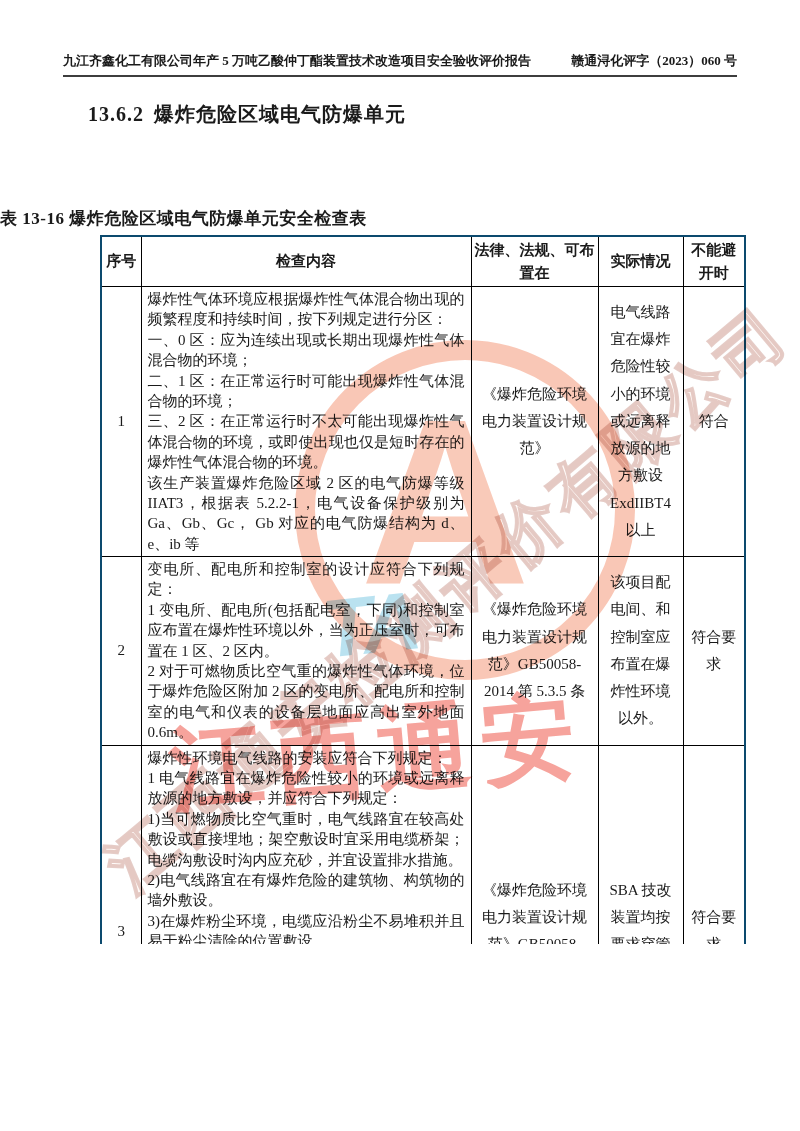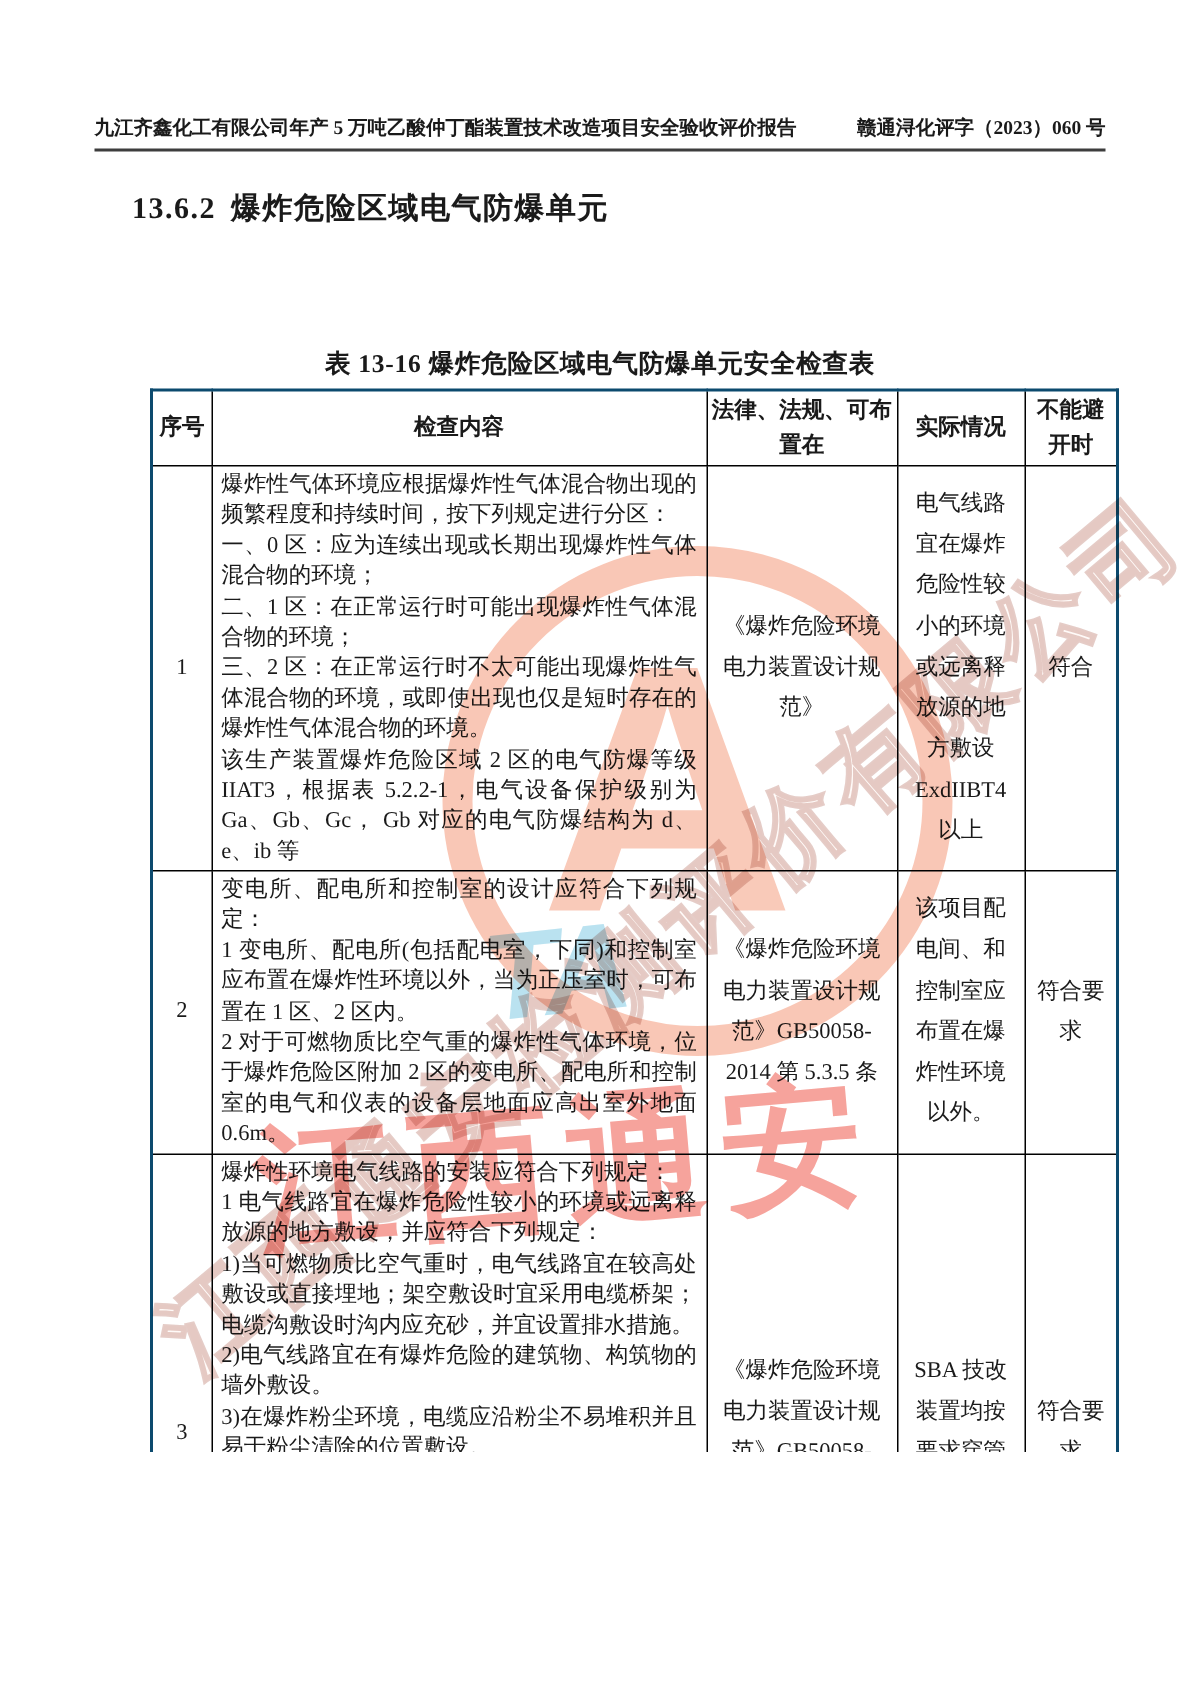--- a/index.html
+++ b/index.html
@@ -1,37 +1,37 @@
 <!DOCTYPE html>
 <html lang="zh"><head>
 <meta charset="utf-8">
 <style>
   html,body{margin:0;padding:0;background:#ffffff;}
   .page{
     position:relative;width:800px;height:944px;overflow:hidden;background:#ffffff;
-    font-family:"Liberation Serif","DejaVu Serif",serif;color:#1a1a1a;margin-top:24px;
+    font-family:"Liberation Serif","DejaVu Serif",serif;color:#1a1a1a;
   }
   
   .doc-header{
     position:absolute;left:63px;top:52px;width:674px;
     display:flex;justify-content:space-between;align-items:flex-end;
     font-size:13px;font-weight:bold;letter-spacing:0;
     border-bottom:2px solid #3d3d3d;padding-bottom:5px;white-space:nowrap;
   }
   
   .section-heading{
     position:absolute;left:88px;top:101px;font-size:20px;font-weight:bold;letter-spacing:1px;
   }
   .section-heading .num{margin-right:10px;}
   .intro{
     position:absolute;left:88px;top:138px;width:628px;
     font-size:19px;line-height:2.08;text-indent:2em;text-align:justify;
   }
   .table-caption{
-    position:absolute;left:0;top:207px;width:800px;text-align:center;
+    position:absolute;left:0;top:207px;width:800px;text-align:left;
     font-size:17px;font-weight:bold;letter-spacing:0.5px;
   }
   
   table.check{
     position:absolute;left:100px;top:235px;width:644px;
     border-collapse:collapse;table-layout:fixed;
     border:2px solid #0c4a6e;
   }
   table.check td,table.check th{
     border:1px solid #000;padding:2px 6px;vertical-align:middle;

